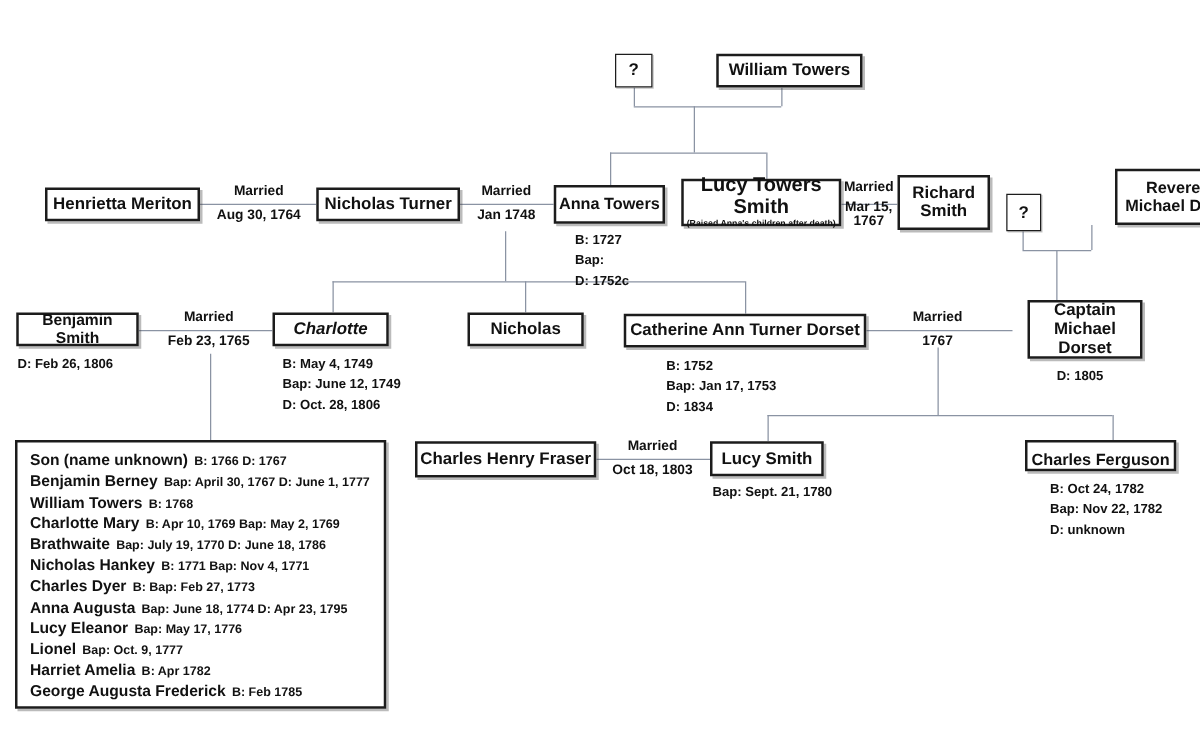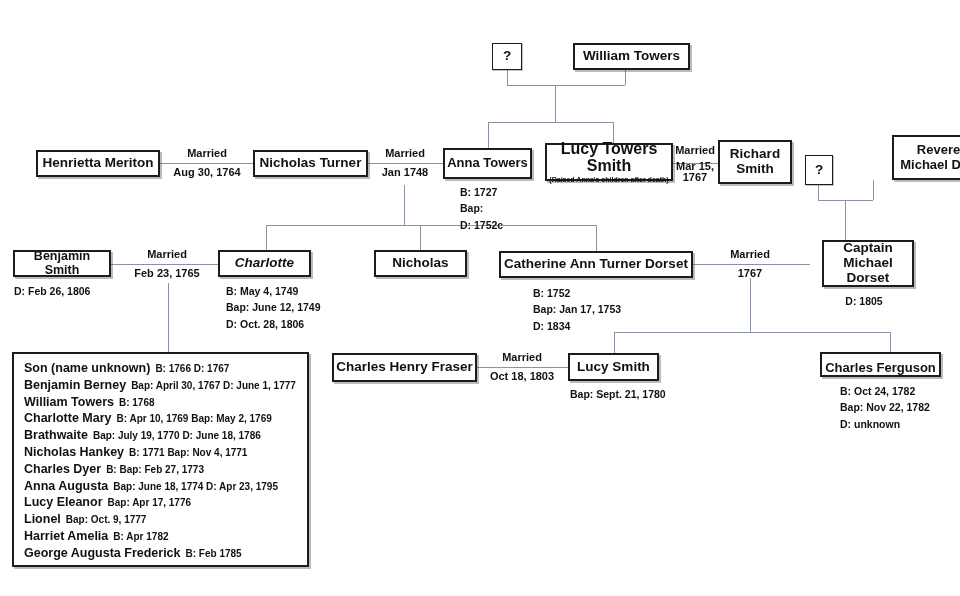--- a/index.html
+++ b/index.html
@@ -262,21 +262,21 @@
     <div class="kid-row">
       <span class="kid-name">Charles Dyer</span>
       <span class="kid-dates">B: Bap: Feb 27, 1773</span>
     </div>
     <div class="kid-row">
       <span class="kid-name">Anna Augusta</span>
       <span class="kid-dates">Bap: June 18, 1774 D: Apr 23, 1795</span>
     </div>
     <div class="kid-row">
       <span class="kid-name">Lucy Eleanor</span>
-      <span class="kid-dates">Bap: Apr 17, 1776</span>
+      <span class="kid-dates">Bap: May 17, 1776</span>
     </div>
     <div class="kid-row">
       <span class="kid-name">Lionel</span>
       <span class="kid-dates">Bap: Oct. 9, 1777</span>
     </div>
     <div class="kid-row">
       <span class="kid-name">Harriet Amelia</span>
       <span class="kid-dates">B: Apr 1782</span>
     </div>
     <div class="kid-row">

